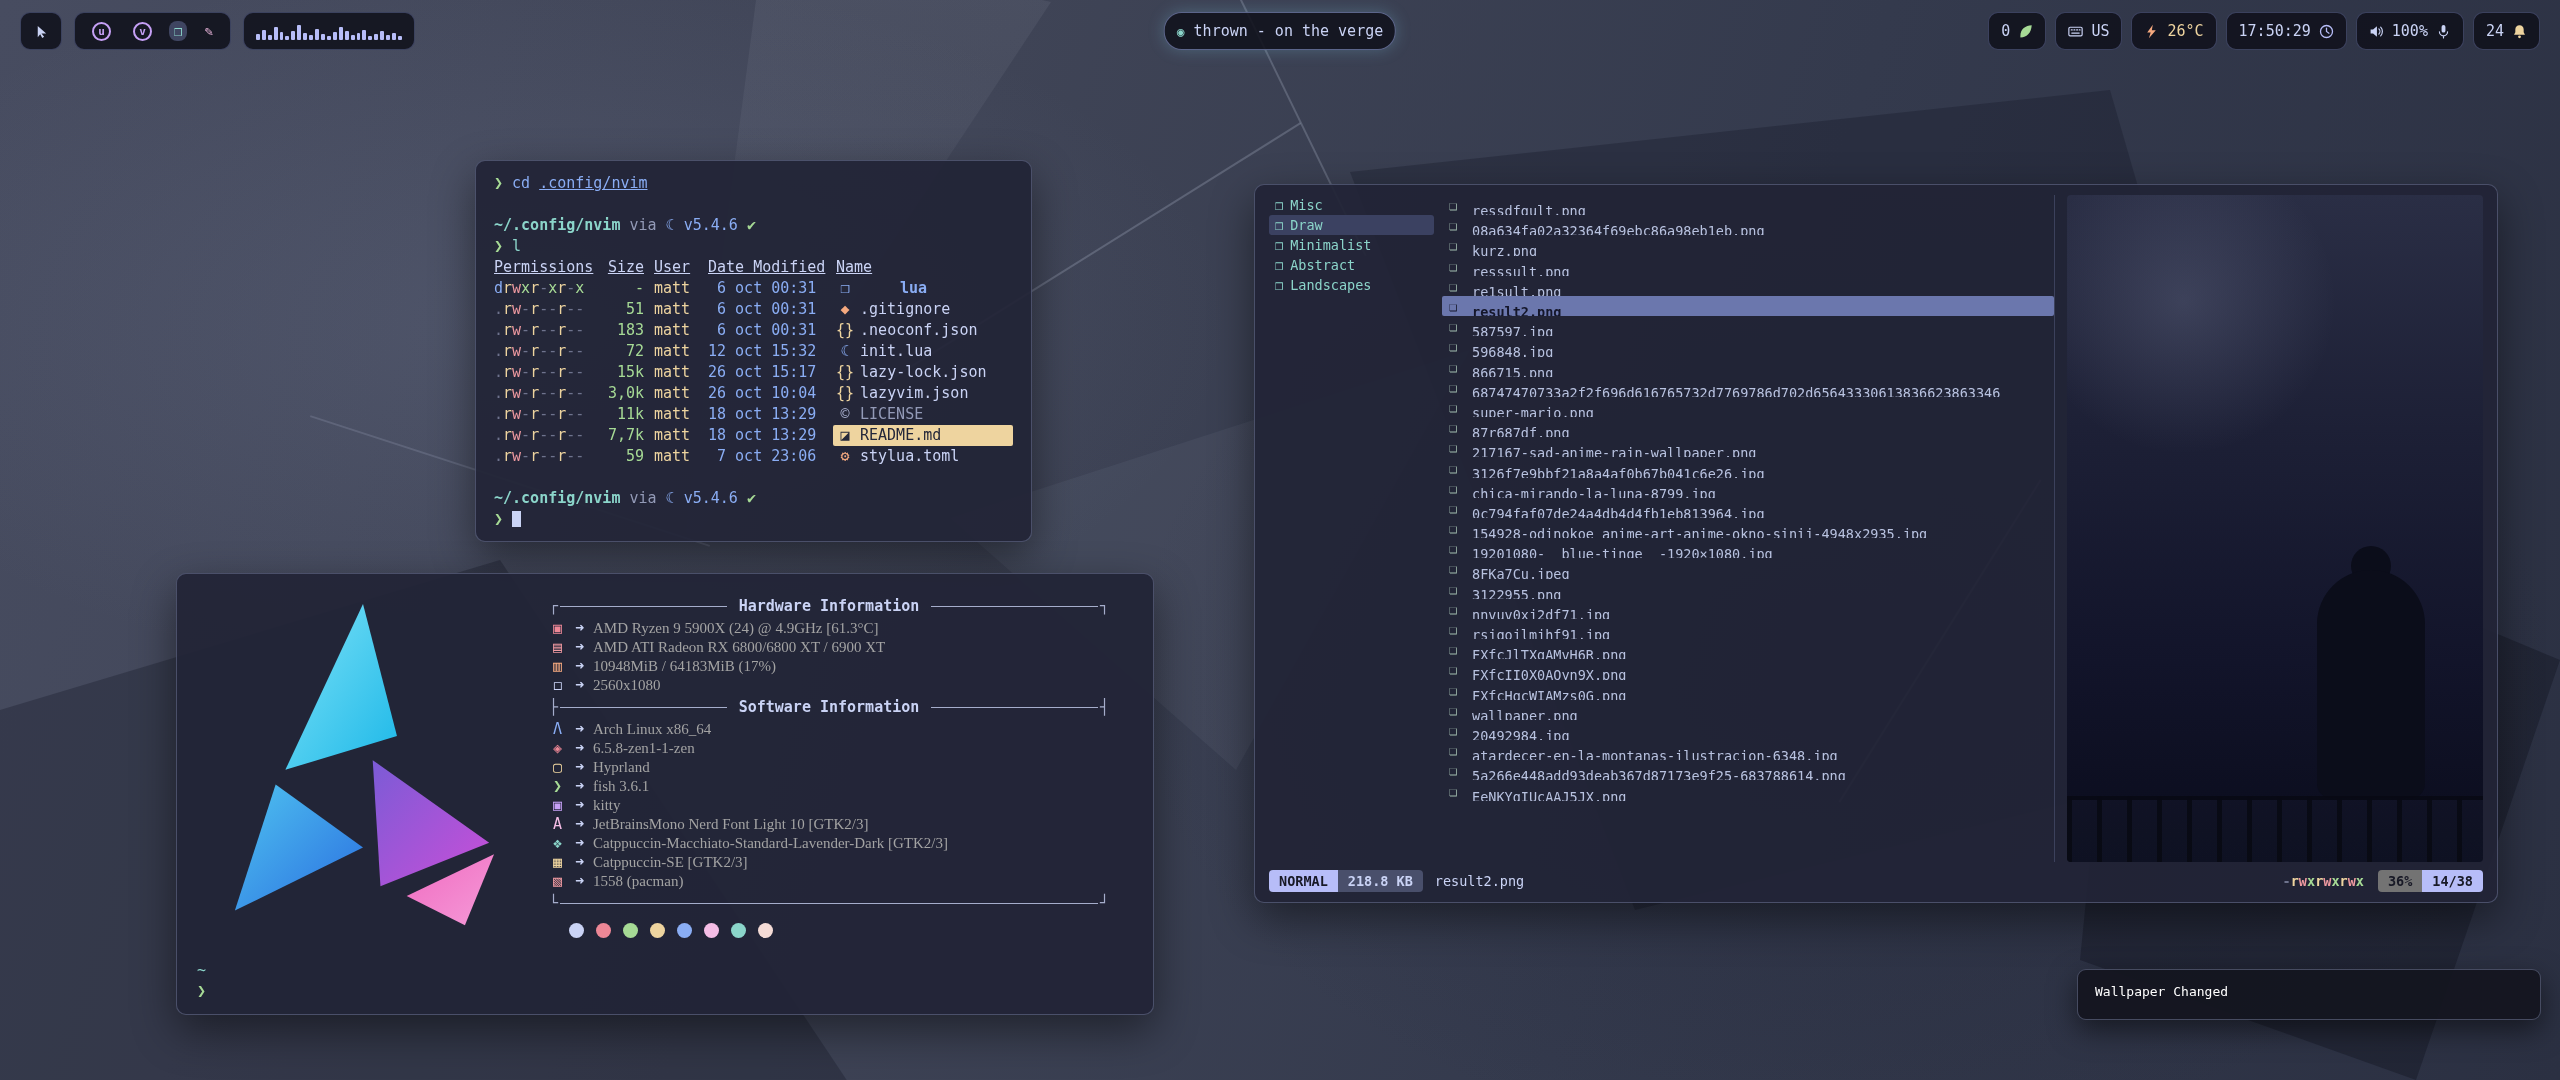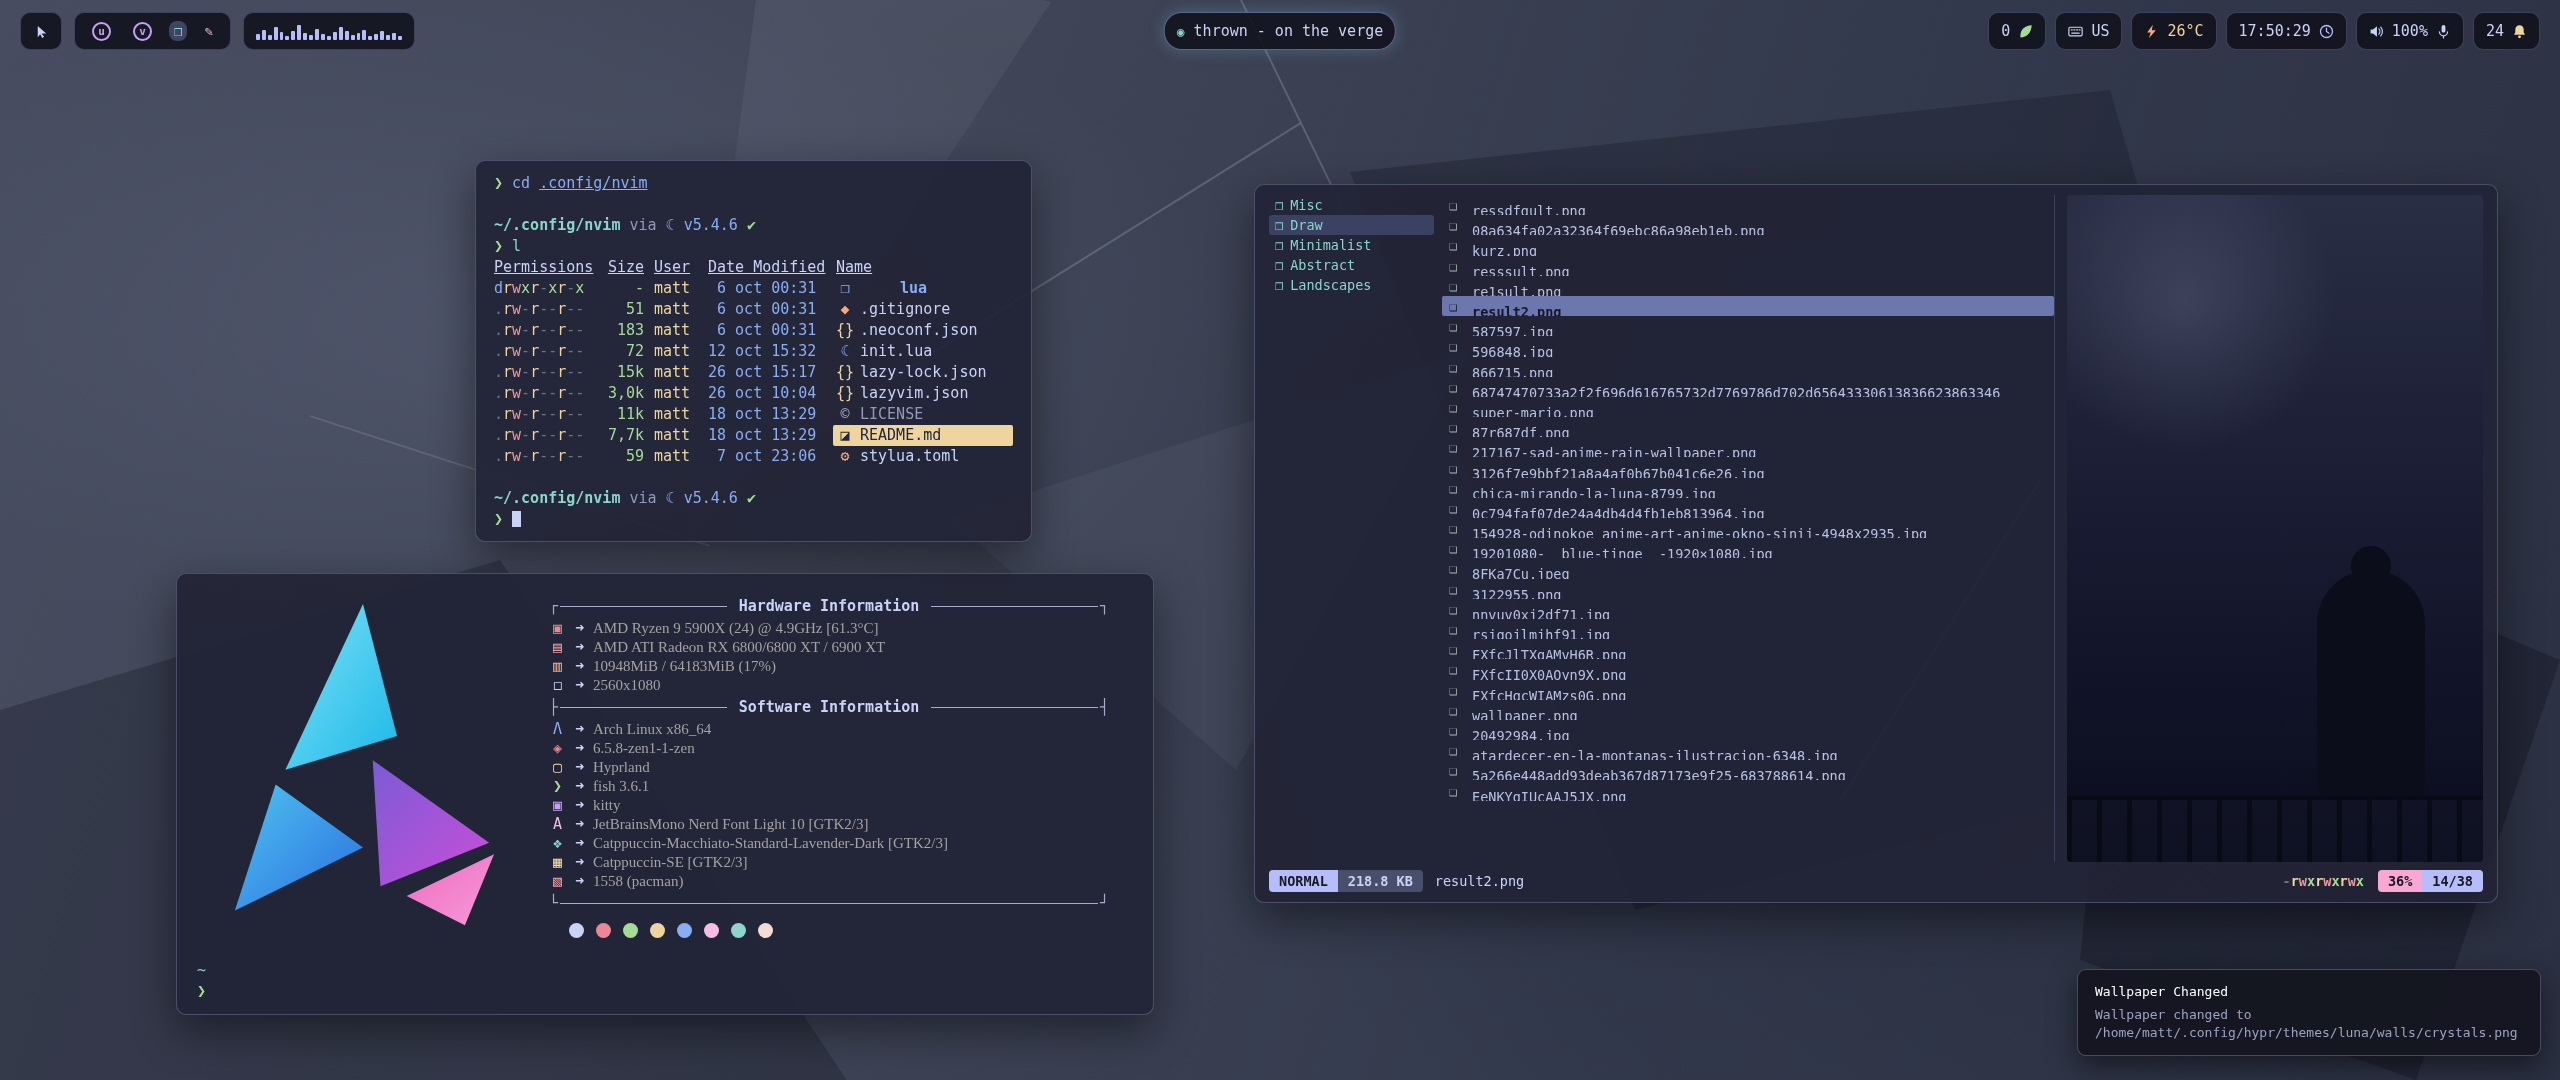--- a/index.html
+++ b/index.html
@@ -109,21 +109,21 @@
   .pv-head{position:absolute;right:92px;bottom:276px;width:40px;height:40px;background:#0b0d1a;border-radius:50%;}
   .pv-rail{position:absolute;left:0;right:0;bottom:0;height:62px;border-top:4px solid rgba(8,10,20,0.95);
     background:repeating-linear-gradient(90deg,rgba(8,10,20,0.95) 0 5px,rgba(28,32,52,0.25) 5px 30px);}
   .fm-status{display:flex;align-items:center;padding-top:8px;font-size:13.5px;}
   .badge{padding:1px 10px;border-radius:4px;font-weight:bold;}
   .mode{background:#b7bdf8;color:#181926;border-radius:4px 0 0 4px;}
   .sz{background:#494f6b;color:#cad3f5;border-radius:0 4px 4px 0;}
   .fn{margin-left:12px;color:#cad3f5;}
   .st-right{margin-left:auto;display:flex;align-items:center;}
   .st-right .permstr{margin-right:14px;font-weight:bold;}
-  .pct{background:#f9a8d4;color:#181926;border-radius:4px 0 0 4px;}
+  .pct{background:#737373;color:#181926;border-radius:4px 0 0 4px;}
   .pos{background:#b7bdf8;color:#181926;border-radius:0 4px 4px 0;}
   
   .notif{left:2077px;top:969px;width:464px;background:rgba(20,21,32,0.95);border:1px solid rgba(130,140,175,0.45);
     border-radius:9px;padding:13px 17px;font-size:13px;line-height:18px;color:#9aa3c0;z-index:6;box-shadow:0 10px 28px rgba(0,0,0,0.5);position:absolute;box-sizing:border-box;}
   .notif-title{color:#ffffff;margin-bottom:5px;}
   .notif-body{overflow-wrap:anywhere;}
 </style>
 </head>
 <body>
 
@@ -711,14 +711,13 @@
     <span class="st-right">
       <span class="permstr"><span class="p-n">-</span><span class="p-r">r</span><span class="p-w">w</span><span class="p-x">x</span><span class="p-r">r</span><span class="p-w">w</span><span class="p-x">x</span><span class="p-r">r</span><span class="p-w">w</span><span class="p-x">x</span></span>
       <span class="badge pct">36%</span>
       <span class="badge pos">14/38</span>
     </span>
   </div>
 </section>
 
 <aside class="notif">
   <div class="notif-title">Wallpaper Changed</div>
-  <div class="notif-body">Wallpaper changed to /home/matt/.config/hypr/themes/luna/walls/crystals.png</div>
 </aside>
 
 </body></html>

